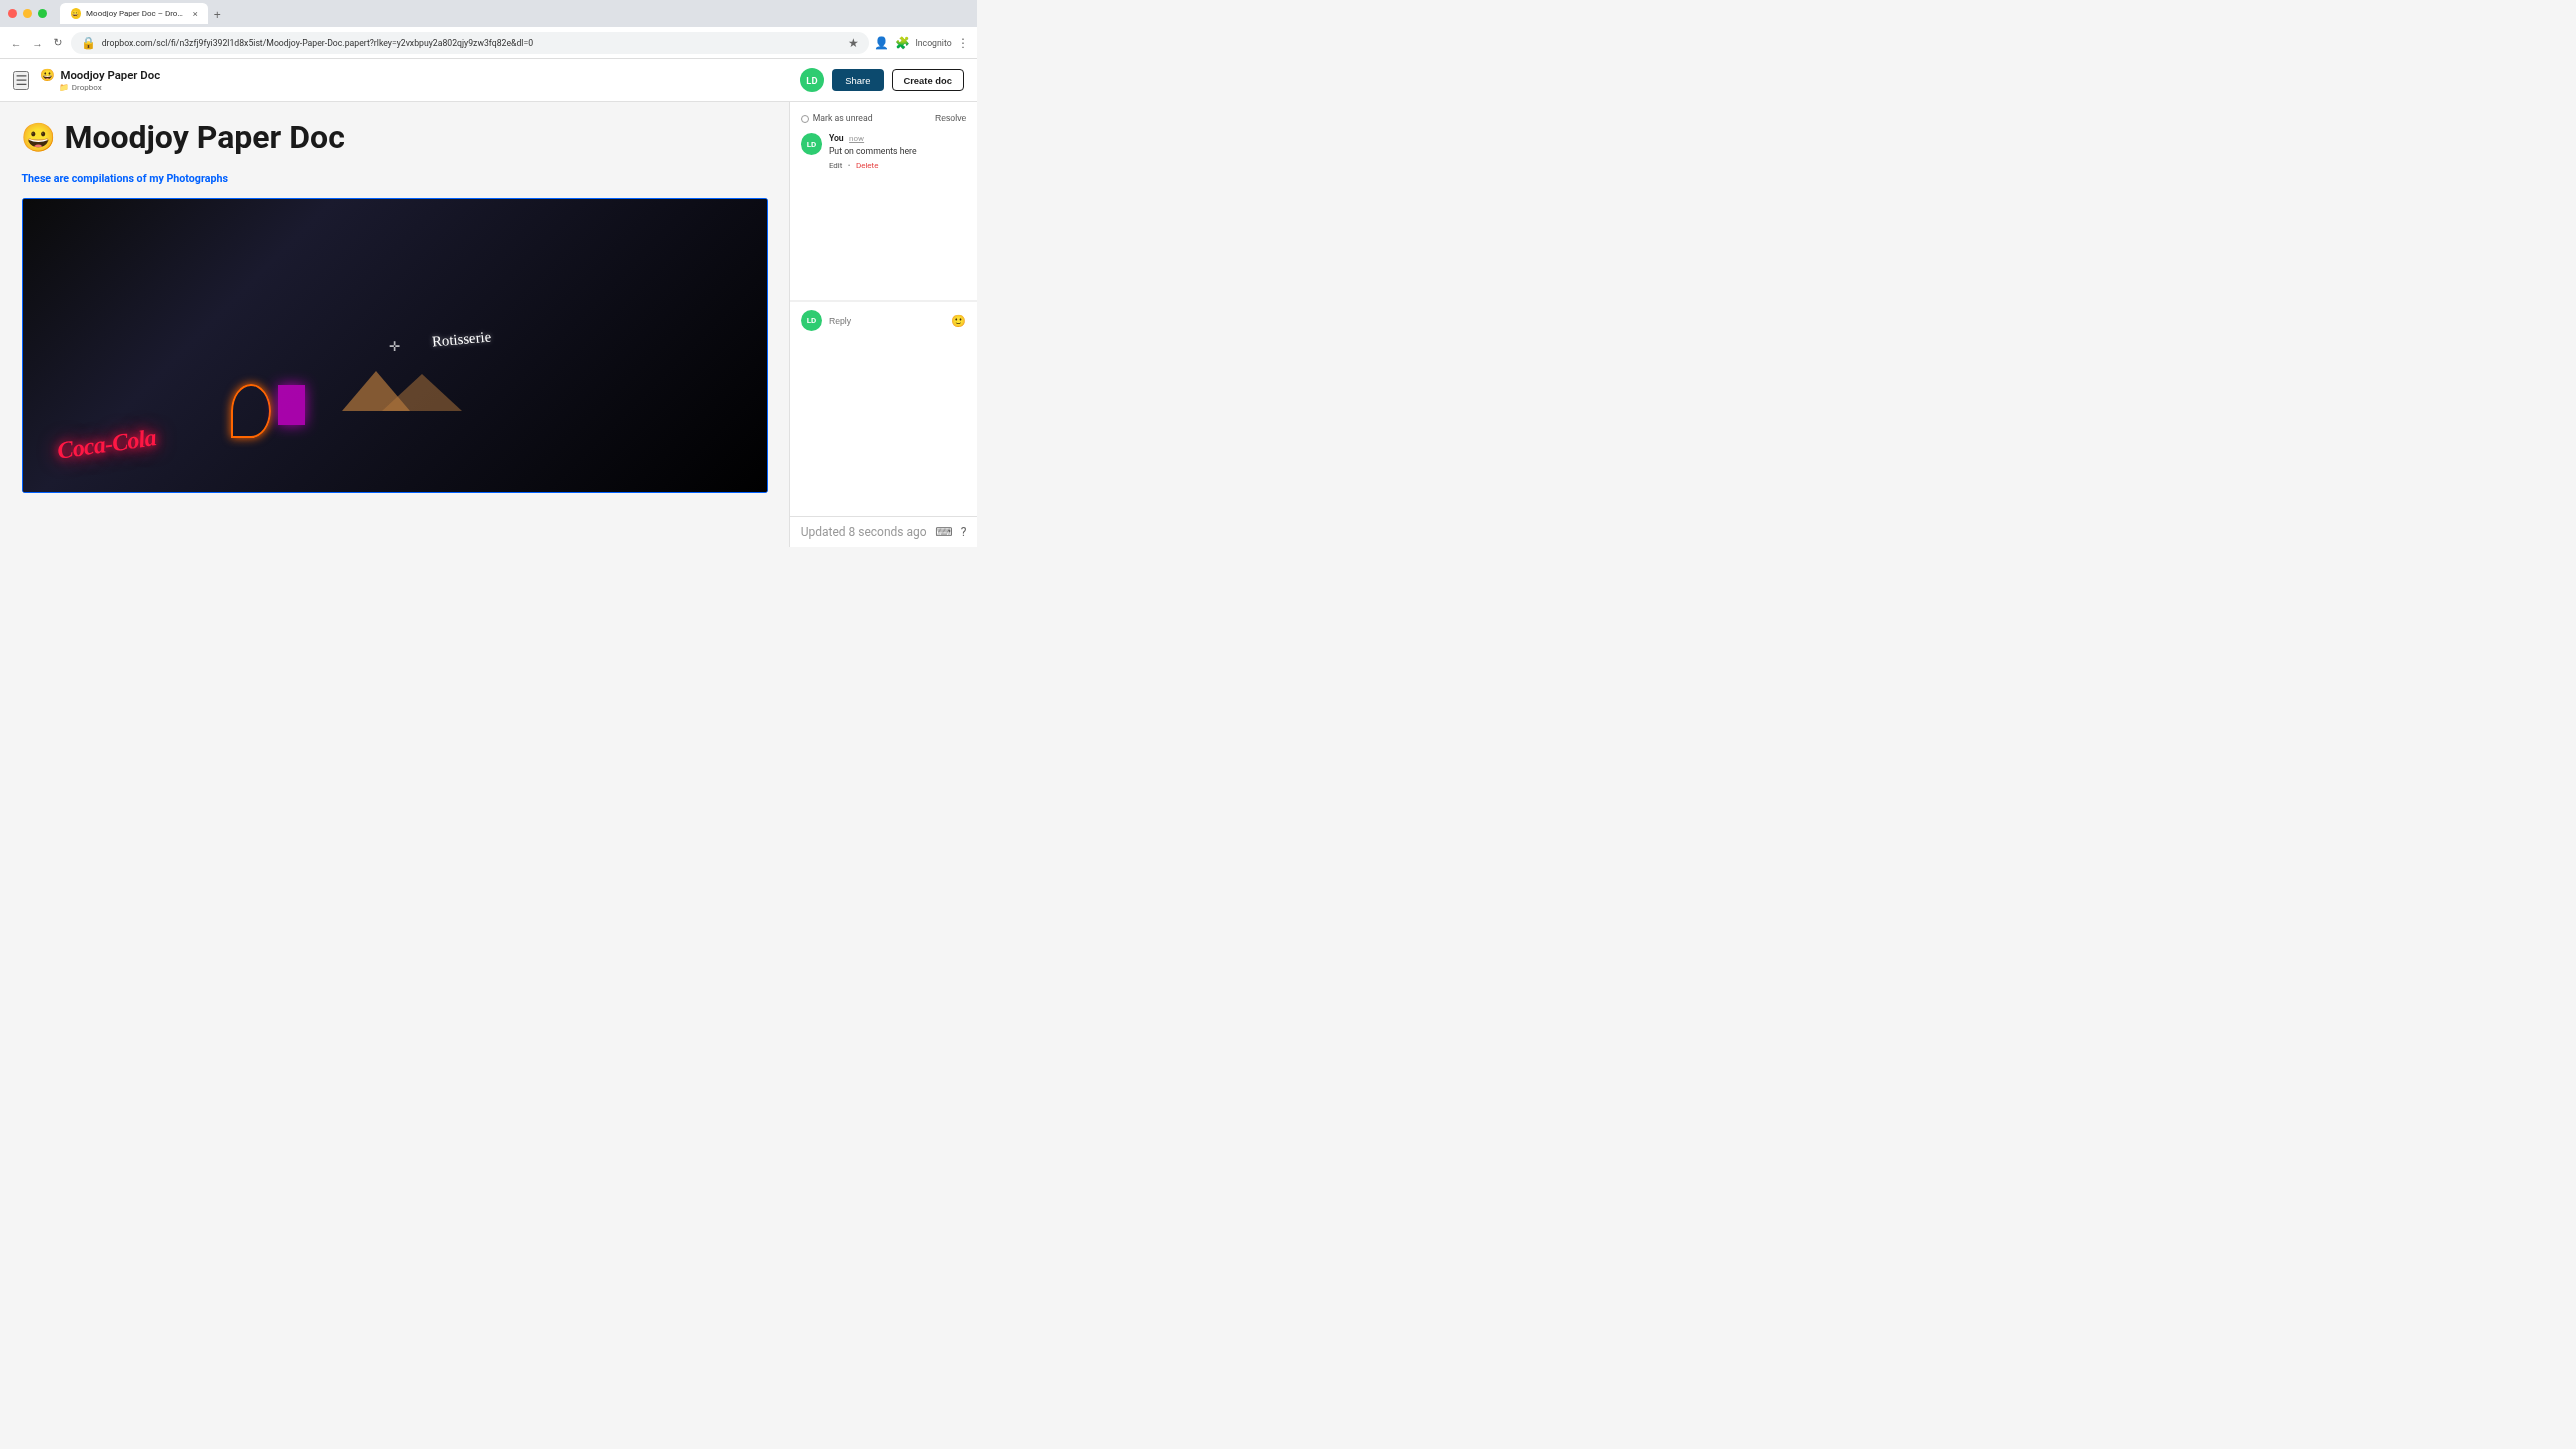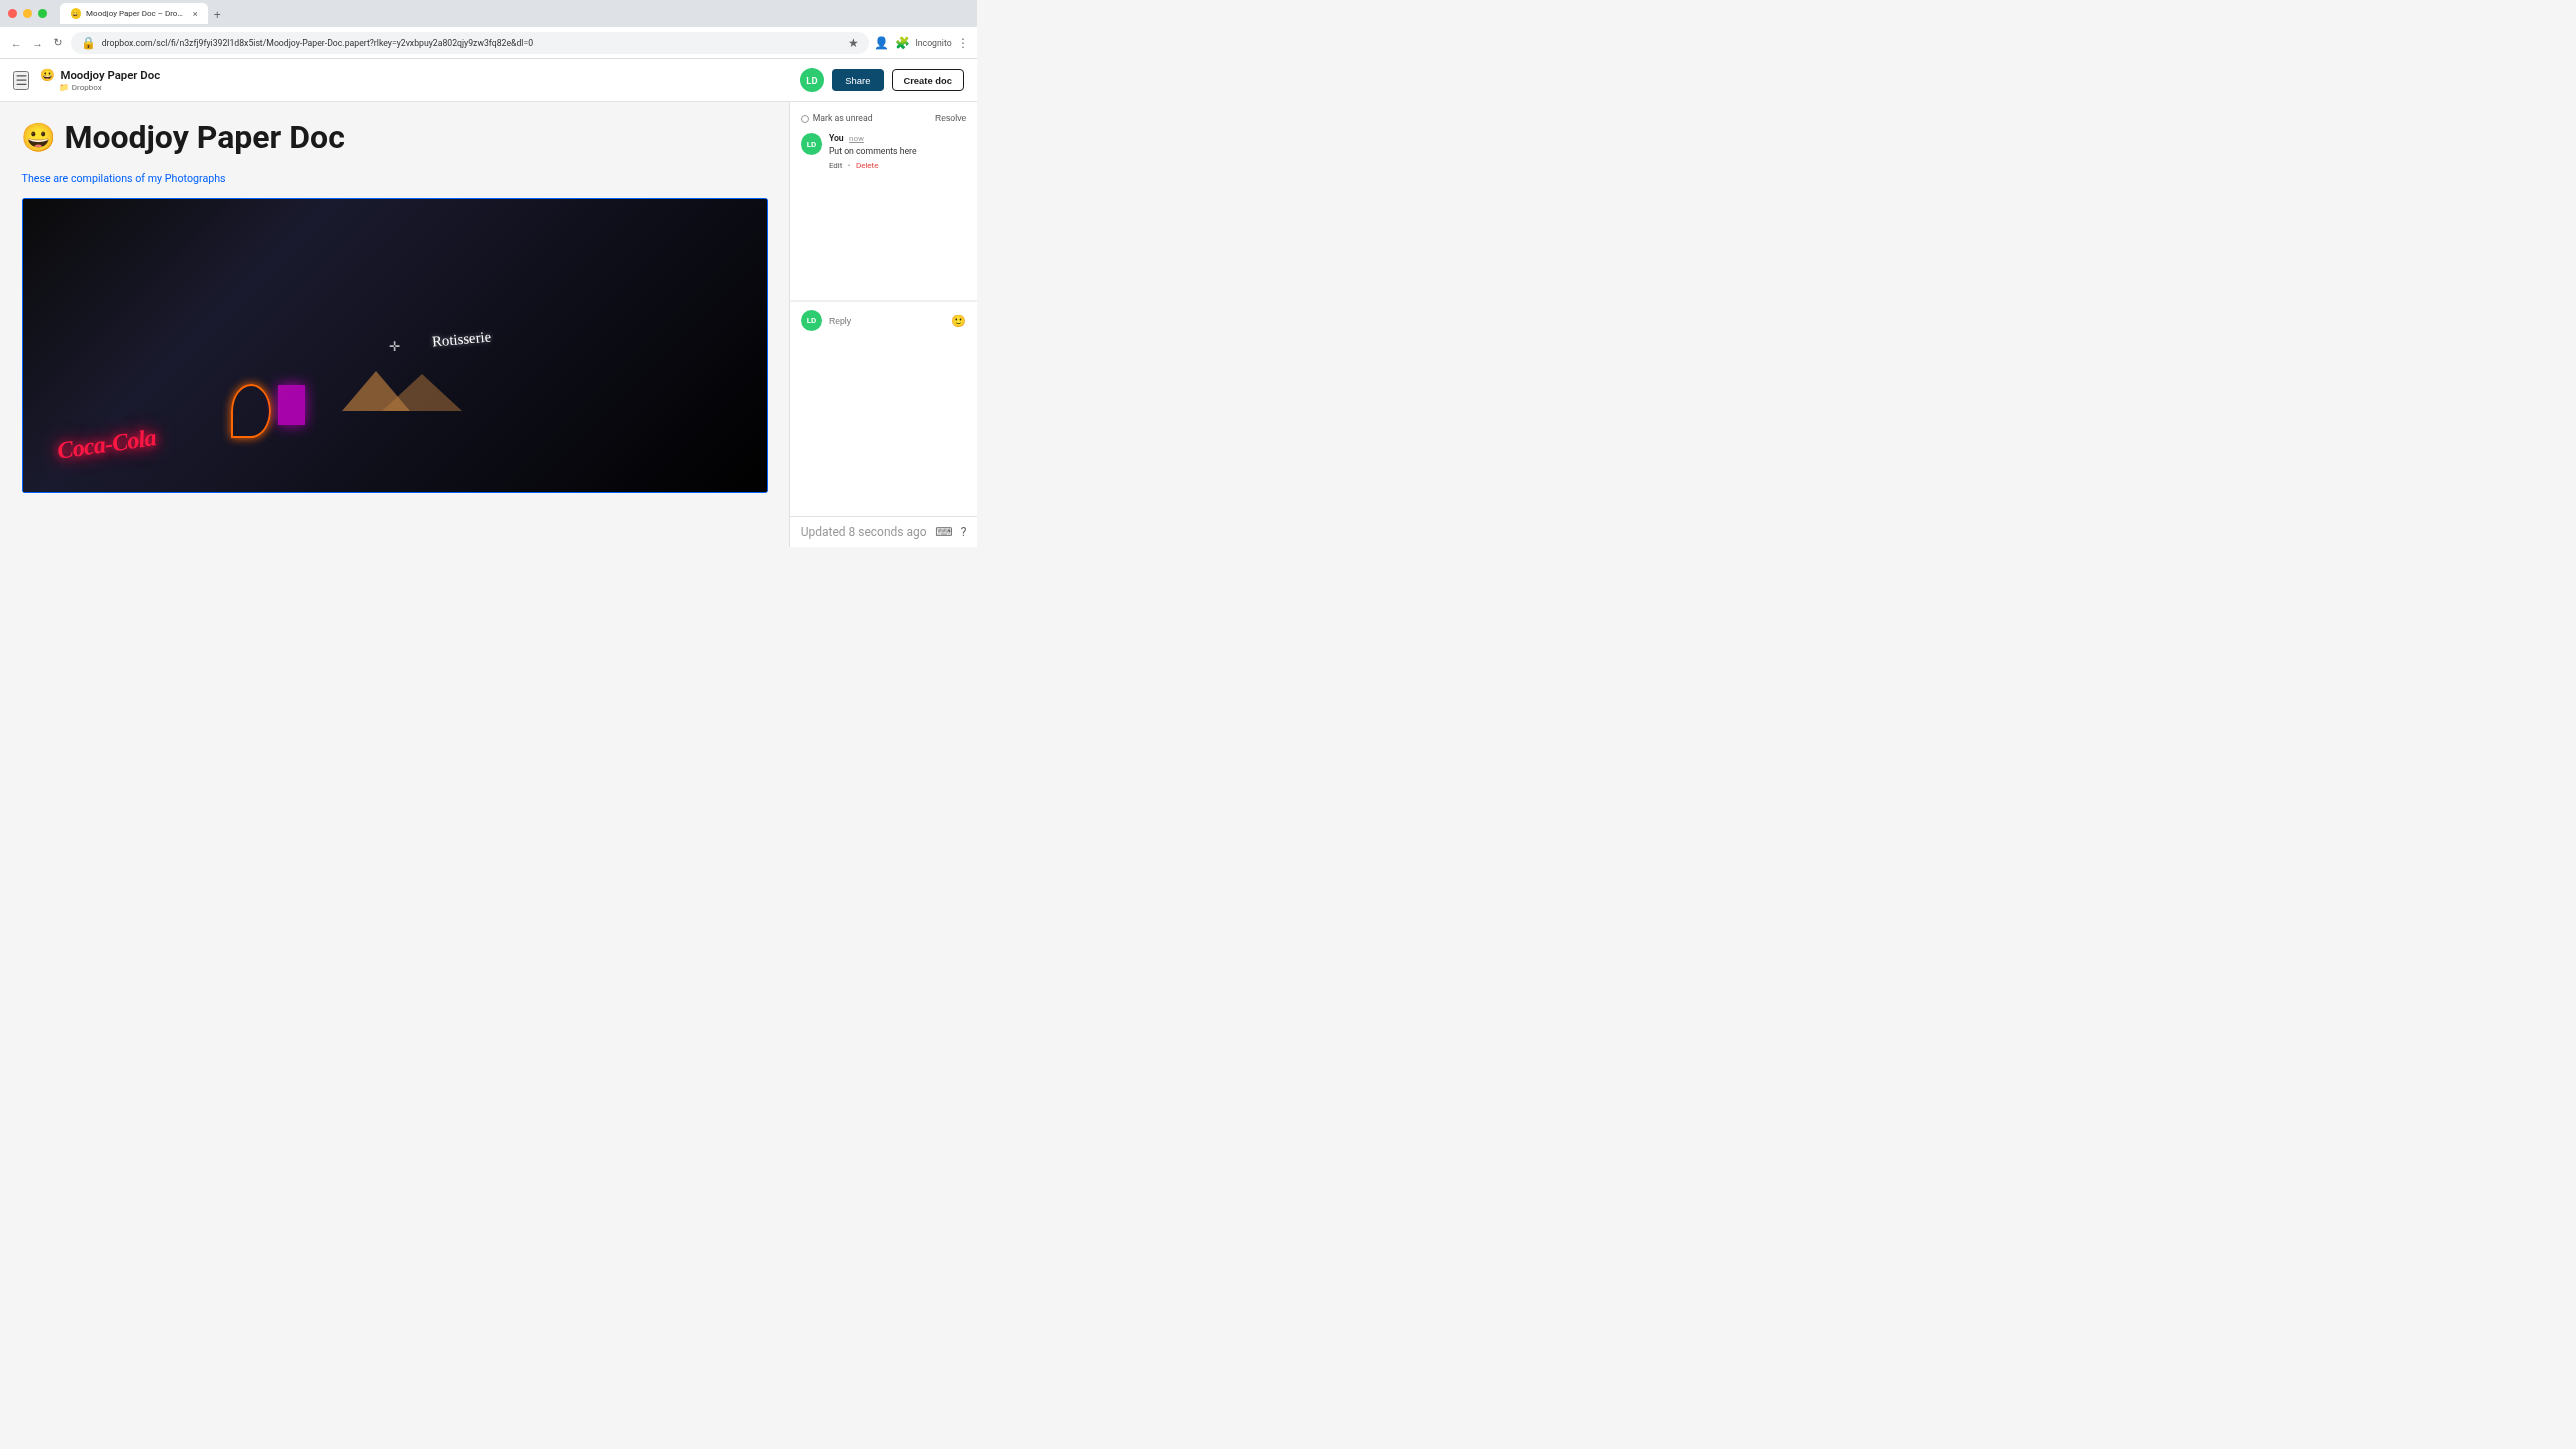--- a/index.html
+++ b/index.html
@@ -47,21 +47,21 @@
     .side-icon { font-size: 14.8px; color: #666; cursor: pointer; }
     .drag-handle { color: #ccc; font-size: 10.7px; }
     .blue-bar { width: 2px; height: 27px; background: #0061ff; border-radius: 1.3px; }
 
     
     .doc-area { flex: 1; padding: 16px 21.5px; overflow: hidden; }
     .doc-heading { display: flex; align-items: center; gap: 8px; margin-bottom: 16px; }
     .doc-emoji-large { font-size: 28px; }
     .doc-heading-text { font-size: 32px; font-weight: 700; color: #1a1a1a; }
     .doc-subtitle { font-size: 10.7px; color: #333; margin-bottom: 13.4px; }
-    .doc-subtitle span { color: #0061ff; font-weight: 400; text-align: center; }
+    .doc-subtitle span { color: #0061ff; font-weight: 700; text-align: center; }
 
     
     .image-block { position: relative; border: 1.3px solid #0061ff; border-radius: 2.7px; background: #000; width: 100%; height: 295px; overflow: hidden; }
     .image-placeholder { width: 100%; height: 100%; background: linear-gradient(135deg, #0a0a0a 0%, #1a1a2e 30%, #000 100%); position: relative; }
     .crosshair { position: absolute; top: 50%; left: 50%; transform: translate(-50%, -50%); color: white; font-size: 13.4px; opacity: 0.7; }
 
     
     .comment-panel { width: 188px; background: #fff; border-left: 0.7px solid #e0e0e0; display: flex; flex-direction: column; }
     .comment-thread { padding: 10.7px; border-bottom: 0.7px solid #f0f0f0; flex: 1; }
     .comment-header { display: flex; align-items: center; justify-content: space-between; margin-bottom: 10.7px; }

